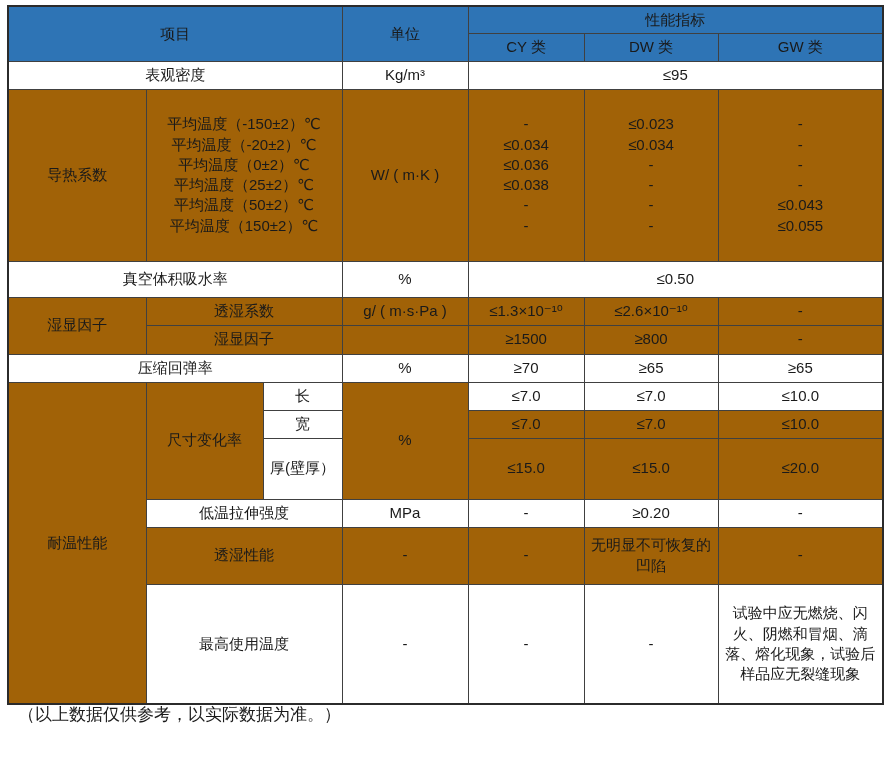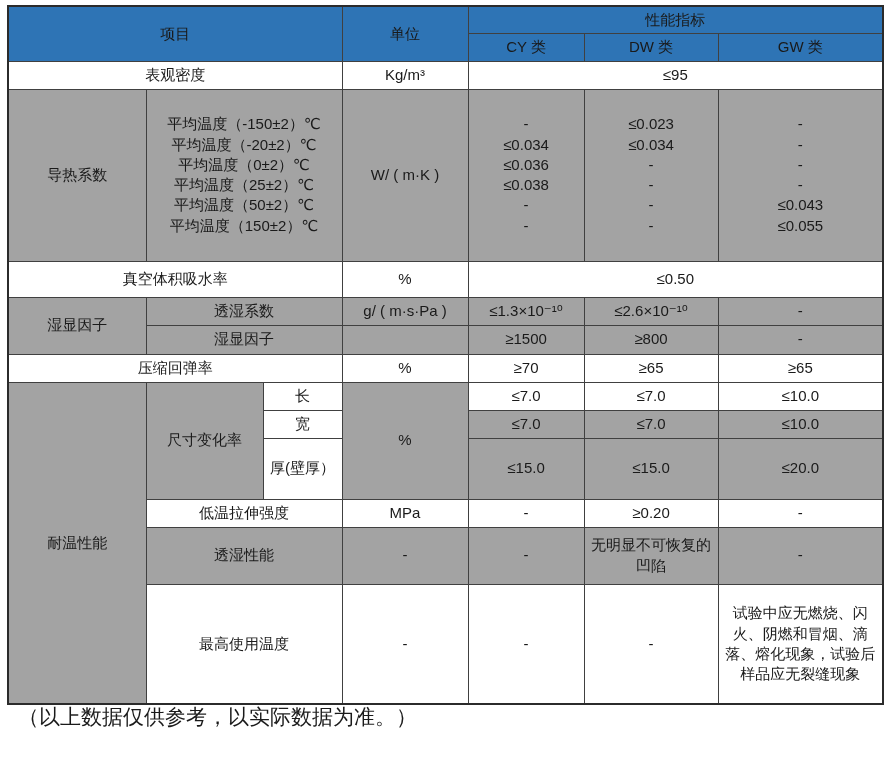--- a/index.html
+++ b/index.html
@@ -33,39 +33,39 @@
     color: #1a1a1a;
     line-height: 1.35;
     overflow: hidden;
   }
   td.hdr {
     background: #2e74b5;
     color: #ffffff;
     font-weight: 500;
     border-color: #24598c;
   }
-  td.alt { background: #a3a3a3; }
+  td.alt { background: #a16207; }
   td.ml {
     white-space: pre-line;
     line-height: 28.4px;
     padding-top: 0;
     padding-bottom: 0;
   }
   td.longtext {
     text-align: justify;
     line-height: 24px;
     padding: 4px 8px;
     font-size: 15px;
     margin-left: 35px;
   }
   .footnote {
     position: absolute;
     left: 18px;
     top: 703px;
-    font-size: 21px;
+    font-size: 17px;
     color: #1a1a1a;
   }
 </style>
 </head>
 <body>
 
 <div class="page">
   <table class="spec">
     <colgroup>
       <col style="width:138px">

